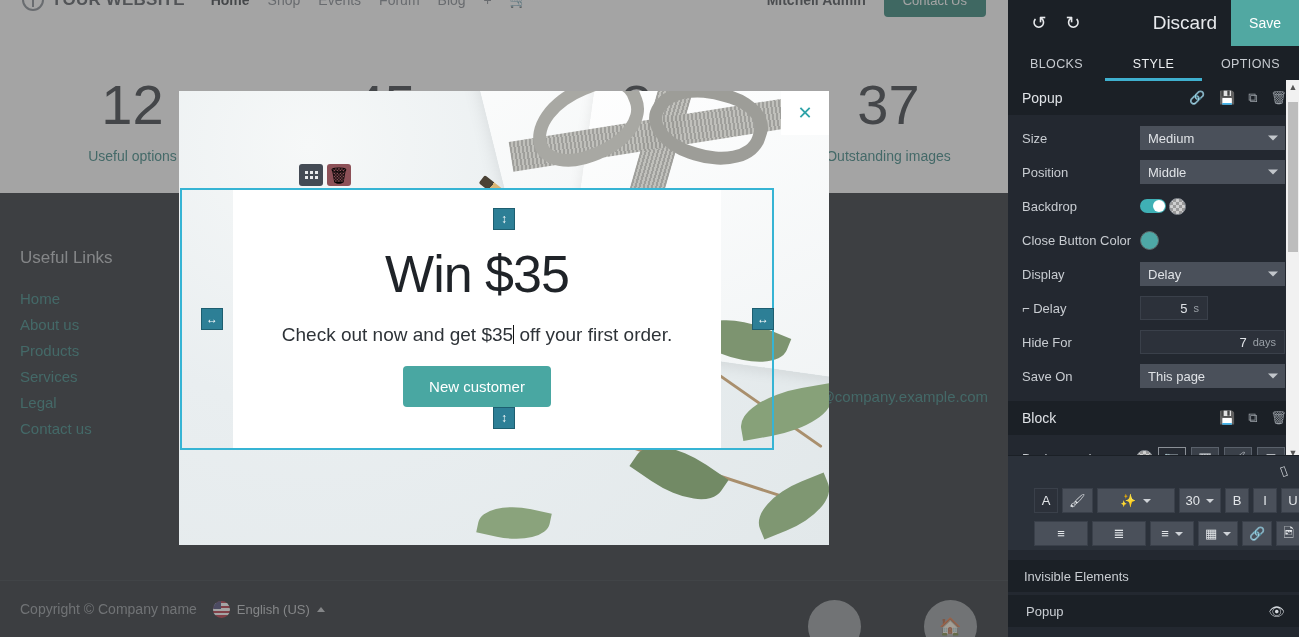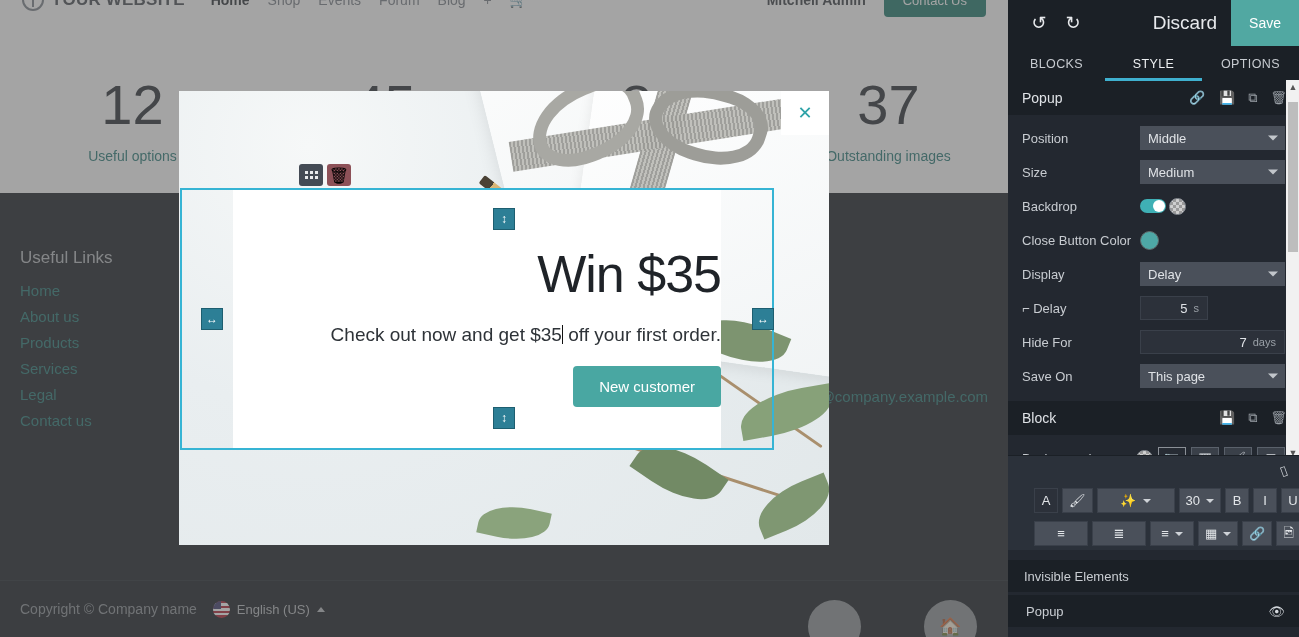--- a/index.html
+++ b/index.html
@@ -51,21 +51,21 @@
   .stat .num { font-size:56px; font-weight:300; color:#2b3036; line-height:1; font-family:"Liberation Sans", sans-serif;}
   .stat .lbl { font-size:14px; color:#2a7d7a; margin-top:15px; }
 
   
   .footer {
     position:absolute; left:0; top:193px; width:1008px; height:387px;
     background:#1b2026; z-index:1;
   }
   .footer-inner { padding:55px 20px 0 20px; display:flex; }
   .fcol { width:230px; }
-  .fcol h4 { color:#b9bcc0; font-size:17px; font-weight:400; margin-bottom:14px; }
+  .fcol h4 { color:#b9bcc0; font-size:17px; font-weight:400; margin-bottom:22px; }
   .fcol a { display:block; color:#2a7d7a; font-size:15px; text-decoration:none; margin-bottom:9px; }
   .fcol-right { margin-left:auto; width:360px; padding-top:140px; text-align:right;}
   .fcol-right .mail { color:#2a7d7a; font-size:15px; }
   .round-btn {
     position:absolute; width:53px; height:53px; border-radius:50%;
     background:#8e9398; display:flex; align-items:center; justify-content:center;
     color:#1b2026; font-size:18px;
   }
   #round-btn-a { left:808px; top:407px; }
   #round-btn-b { left:924px; top:407px; }
@@ -173,21 +173,21 @@
 
   
   .sel-outline {
     position:absolute; left:180px; top:188px; width:594px; height:262px;
     border:2px solid #36b4d4; z-index:10; pointer-events:none;
   }
   
   .popup-card {
     position:absolute; left:233px; top:190px; width:488px; height:258px;
     background:#ffffff; z-index:9;
-    display:flex; flex-direction:column; align-items:flex-end;
+    display:flex; flex-direction:column; align-items:center;
   }
   .popup-title {
     font-size:52px; font-weight:400; color:#1f2328; margin-top:54px; letter-spacing:-1px;
   }
   .popup-sub { font-size:19px; color:#2e3338; margin-top:20px; }
   .caret-text { display:inline-block; width:1px; height:19px; background:#111; vertical-align:-3px; }
   .popup-cta {
     margin-top:20px; background:#49a7a2; color:#fff; border:none; border-radius:4px;
     padding:12px 26px; font-size:15px; cursor:pointer;
   }
@@ -457,30 +457,30 @@
       <span class="tools">
         <span>🔗</span>
         <span>💾</span>
         <span>⧉</span>
         <span>🗑</span>
       </span>
     </div>
 
     <div class="rows">
       <div class="row">
+        <span class="lab">Size</span>
+        <span class="sel">
+          <span>Medium</span>
+          <span class="arrow"></span>
+        </span>
+      </div>
+      <div class="row">
         <span class="lab">Position</span>
         <span class="sel">
           <span>Middle</span>
-          <span class="arrow"></span>
-        </span>
-      </div>
-      <div class="row">
-        <span class="lab">Size</span>
-        <span class="sel">
-          <span>Medium</span>
           <span class="arrow"></span>
         </span>
       </div>
       <div class="row">
         <span class="lab">Backdrop</span>
         <span class="toggle-wrap">
           <span class="toggle"></span>
           <span class="swatch-check"></span>
         </span>
       </div>

